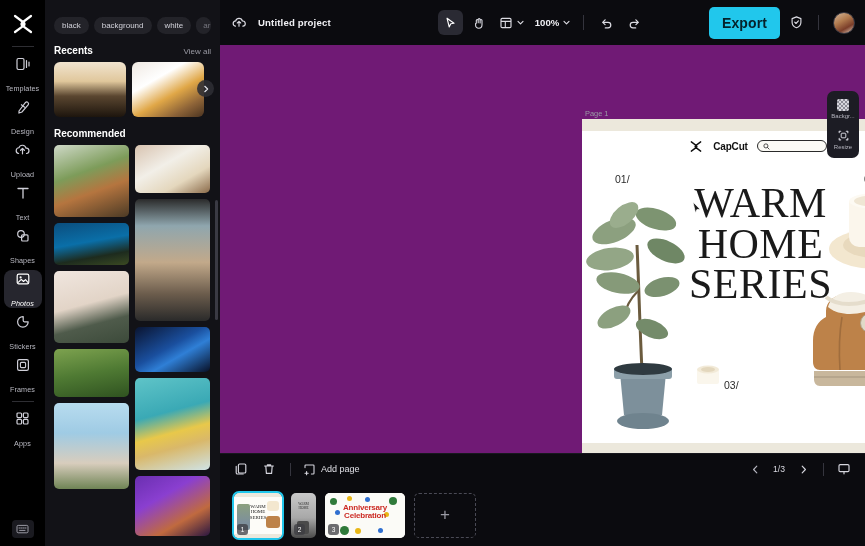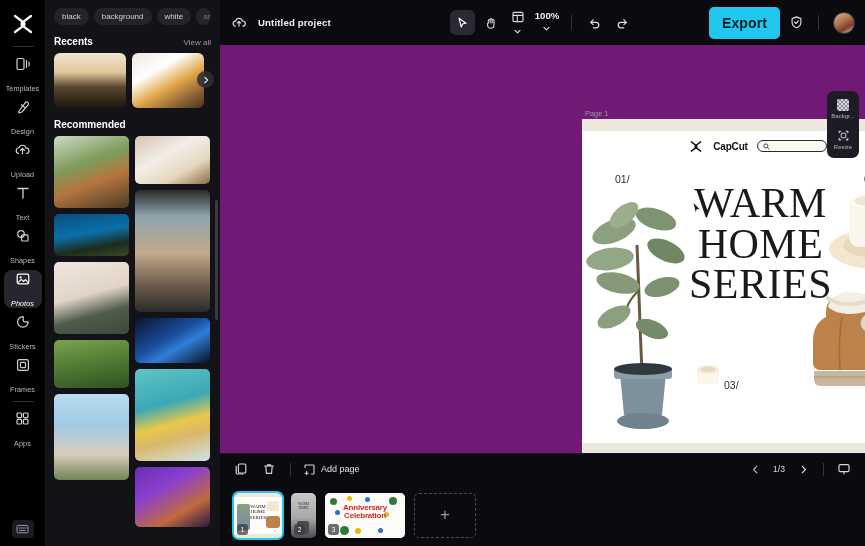--- a/index.html
+++ b/index.html
@@ -43,21 +43,21 @@
     flex-shrink: 0;
     padding: 8px 9px 0 9px;
     position: relative;
     overflow: hidden;
   }
   .search {
     height: 24px; background: #1f1f26; border-radius: 12px;
     display: flex; align-items: center; gap: 5px; padding: 0 9px;
   }
   .search-ph { font-size: 8.6px; color: #8a8a95; }
-  .tags { display: flex; gap: 5px; }
+  .tags { display: flex; gap: 5px; margin-top: 9px; }
   .tag {
     background: #232329; border-radius: 10px; height: 17px;
     display: flex; align-items: center; padding: 0 8px;
     font-size: 8px; color: #d2d2da; white-space: nowrap;
   }
   .tag.partial { overflow: hidden; width: 16px; padding-left: 7px; color:#76767f; }
   .sec-head { display: flex; align-items: flex-end; justify-content: space-between; margin: 11px 0 6px 0; }
   .sec-title { font-size: 10px; font-weight: bold; color: #ffffff; }
   .sec-link { font-size: 8px; color: #9a9aa4; cursor: pointer; }
   .recents { display: flex; gap: 6px; position: relative; }
@@ -88,21 +88,21 @@
   .main { flex: 1; height: 546px; display: flex; flex-direction: column; background: #121217; position: relative; }
 
   
   .topbar {
     height: 45px; background: #0b0b0f; display: flex; align-items: center;
     padding: 0 10px; gap: 10px; flex-shrink: 0;
   }
   .tb-cloud { width: 18px; height: 18px; display:flex; align-items:center; justify-content:center; }
   .tb-title { font-size: 9.6px; font-weight: bold; color: #f0f0f4; letter-spacing: .15px; }
   .tb-center { position: absolute; left: 0; right: 0; display: flex; justify-content: center; align-items: center; gap: 4px; pointer-events: none; }
-  .tb-center > * { pointer-events: auto; flex-direction: column; }
+  .tb-center > * { pointer-events: auto; }
   .tb-btn { width: 25px; height: 25px; border-radius: 6px; display:flex; align-items:center; justify-content:center; }
   .tb-btn.sel { background: #2a2a33; }
   .tb-combo { display: flex; align-items: center; gap: 3px; padding: 0 3px; height: 25px; border-radius: 6px; }
   .tb-zoom { font-size: 9.6px; font-weight: bold; color: #f0f0f4; }
   .tb-sep { width: 1px; height: 15px; background: #34343d; margin: 0 5px; }
   .tb-right { margin-left: auto; display: flex; align-items: center; gap: 9px; z-index: 2; }
   .export-btn {
     background: #21c7ec; color: #05222b; font-size: 14px; font-weight: bold;
     height: 21px; padding: 16px 13px; border-radius: 5px; display:flex; align-items:center;
     border: none; cursor: pointer; letter-spacing: .1px;

